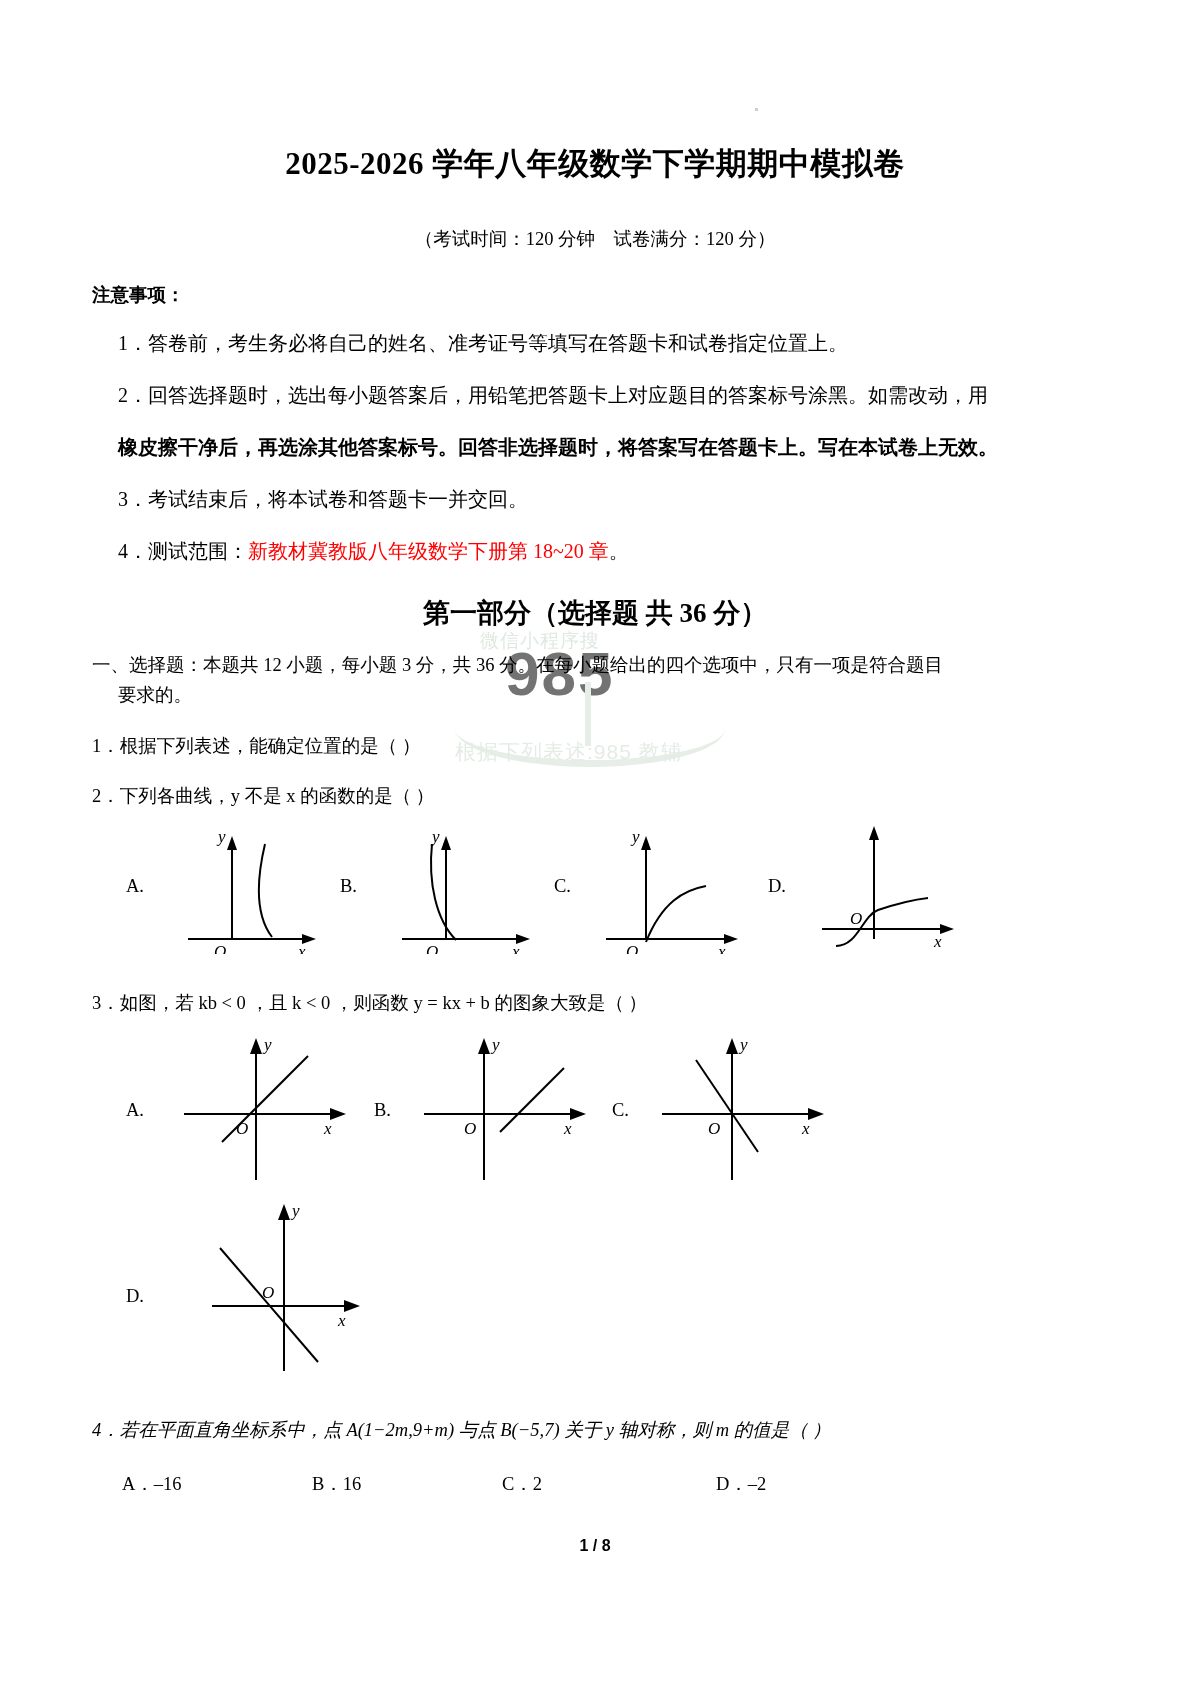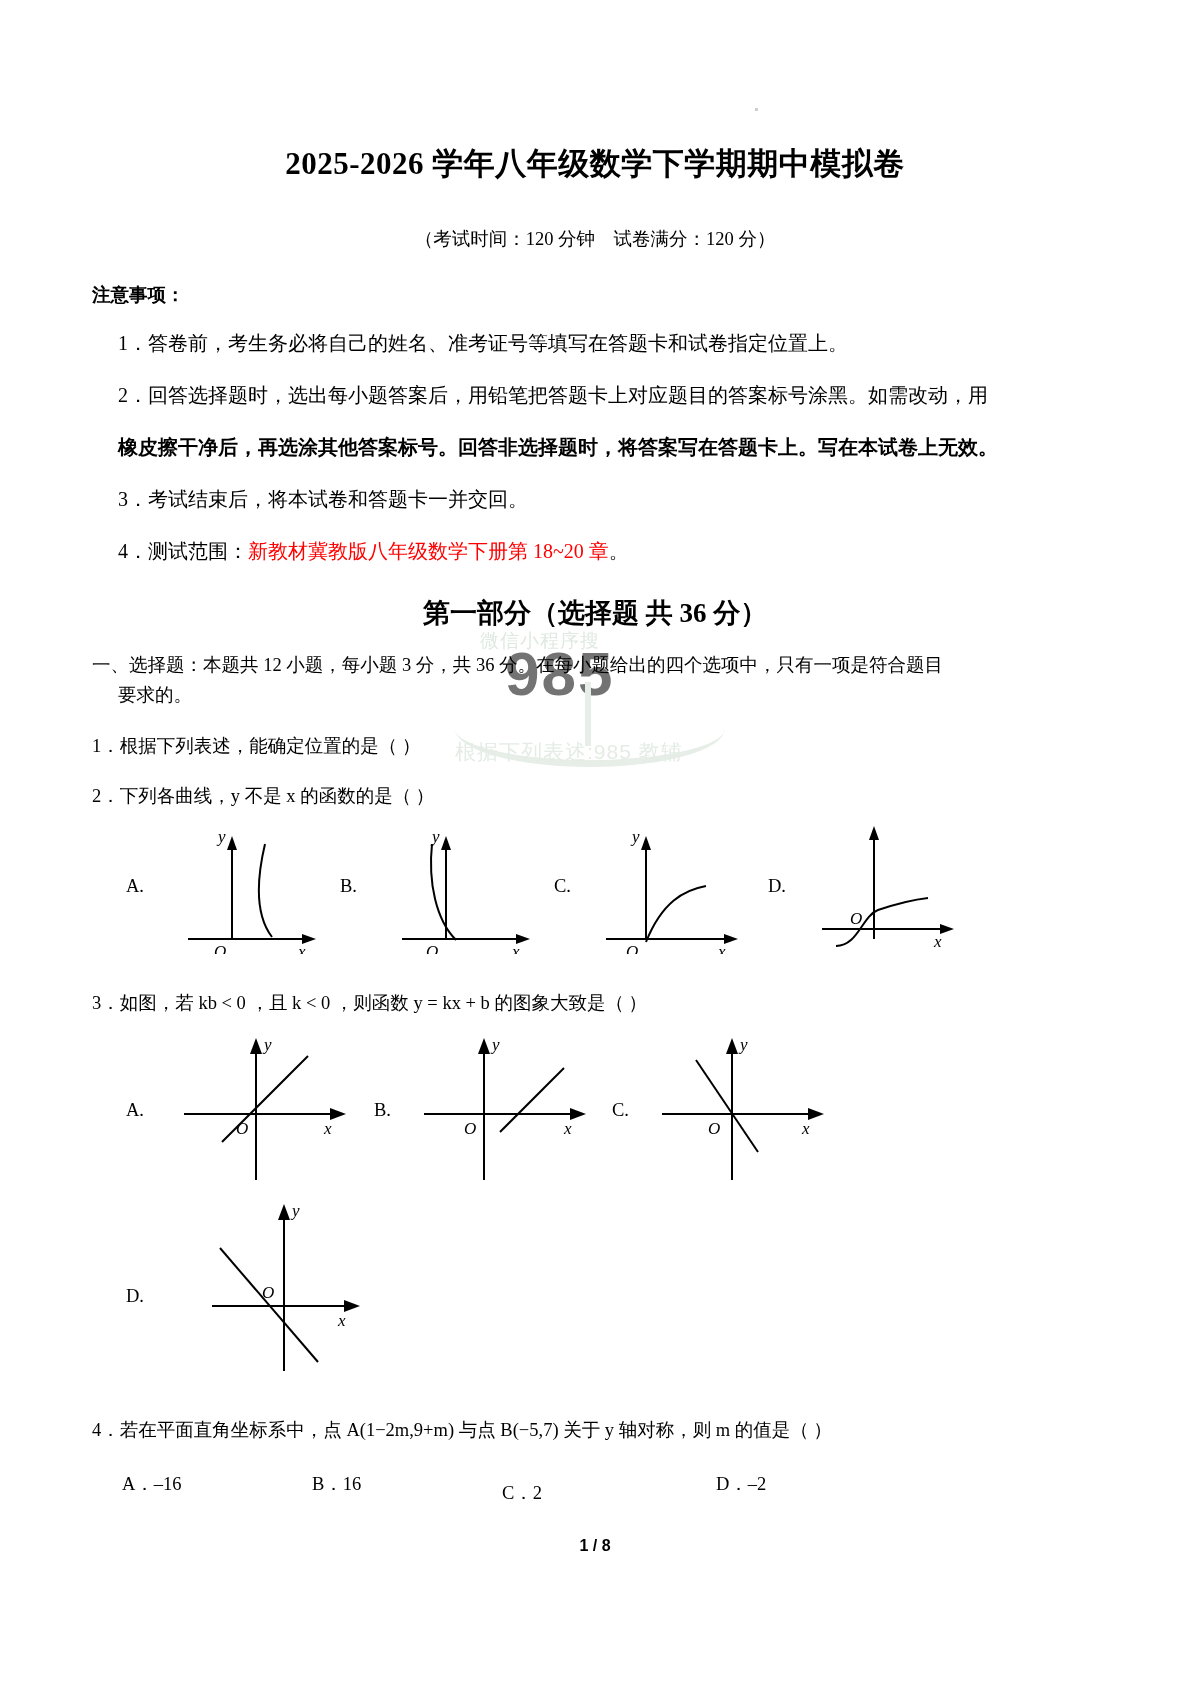--- a/index.html
+++ b/index.html
@@ -155,21 +155,21 @@
   .q-opts-4 {
     font-size: 18.5px;
     margin: 26px 0 0 122px;
     line-height: 1.5;
     display: flex;
     gap: 14px;
   }
   .q-opts-4 span { display: inline-block; }
   .op-a { width: 176px; }
   .op-b { width: 176px; }
-  .op-c { width: 200px; margin-top: 9px; }
+  .op-c { width: 200px; }
 
   
   .fig-row {
     position: relative;
     margin-top: 10px;
     height: 135px;
   }
   .fig-row.tall { height: 205px; }
   .fig-cell {
     position: absolute;
@@ -348,21 +348,21 @@
           <line x1="52" y1="110" x2="190" y2="110" stroke="#000" stroke-width="2"></line>
           <polygon points="200,110 184,104 184,116" fill="#000"></polygon>
           <line x1="60" y1="52" x2="158" y2="166" stroke="#000" stroke-width="2"></line>
           <text x="132" y="20">y</text>
           <text x="178" y="130">x</text>
           <text x="102" y="102">O</text>
         </svg>
       </div>
     </div>
 
-    <div class="q-line" style="margin-top:36px;">4．若在平面直角坐标系中，点 A(1−2m,9+m) 与点 B(−5,7) 关于 y 轴对称，则 m 的值是（  ）</div>
+    <div class="q-line" style="margin-top:36px;font-style:italic;">4．若在平面直角坐标系中，点 A(1−2m,9+m) 与点 B(−5,7) 关于 y 轴对称，则 m 的值是（  ）</div>
     <div class="q-opts-4">
       <span class="op-a">A．–16</span>
       <span class="op-b">B．16</span>
       <span class="op-c">C．2</span>
       <span>D．–2</span>
     </div>
 
   </div>
 
   <div class="page-footer">1 / 8</div>

